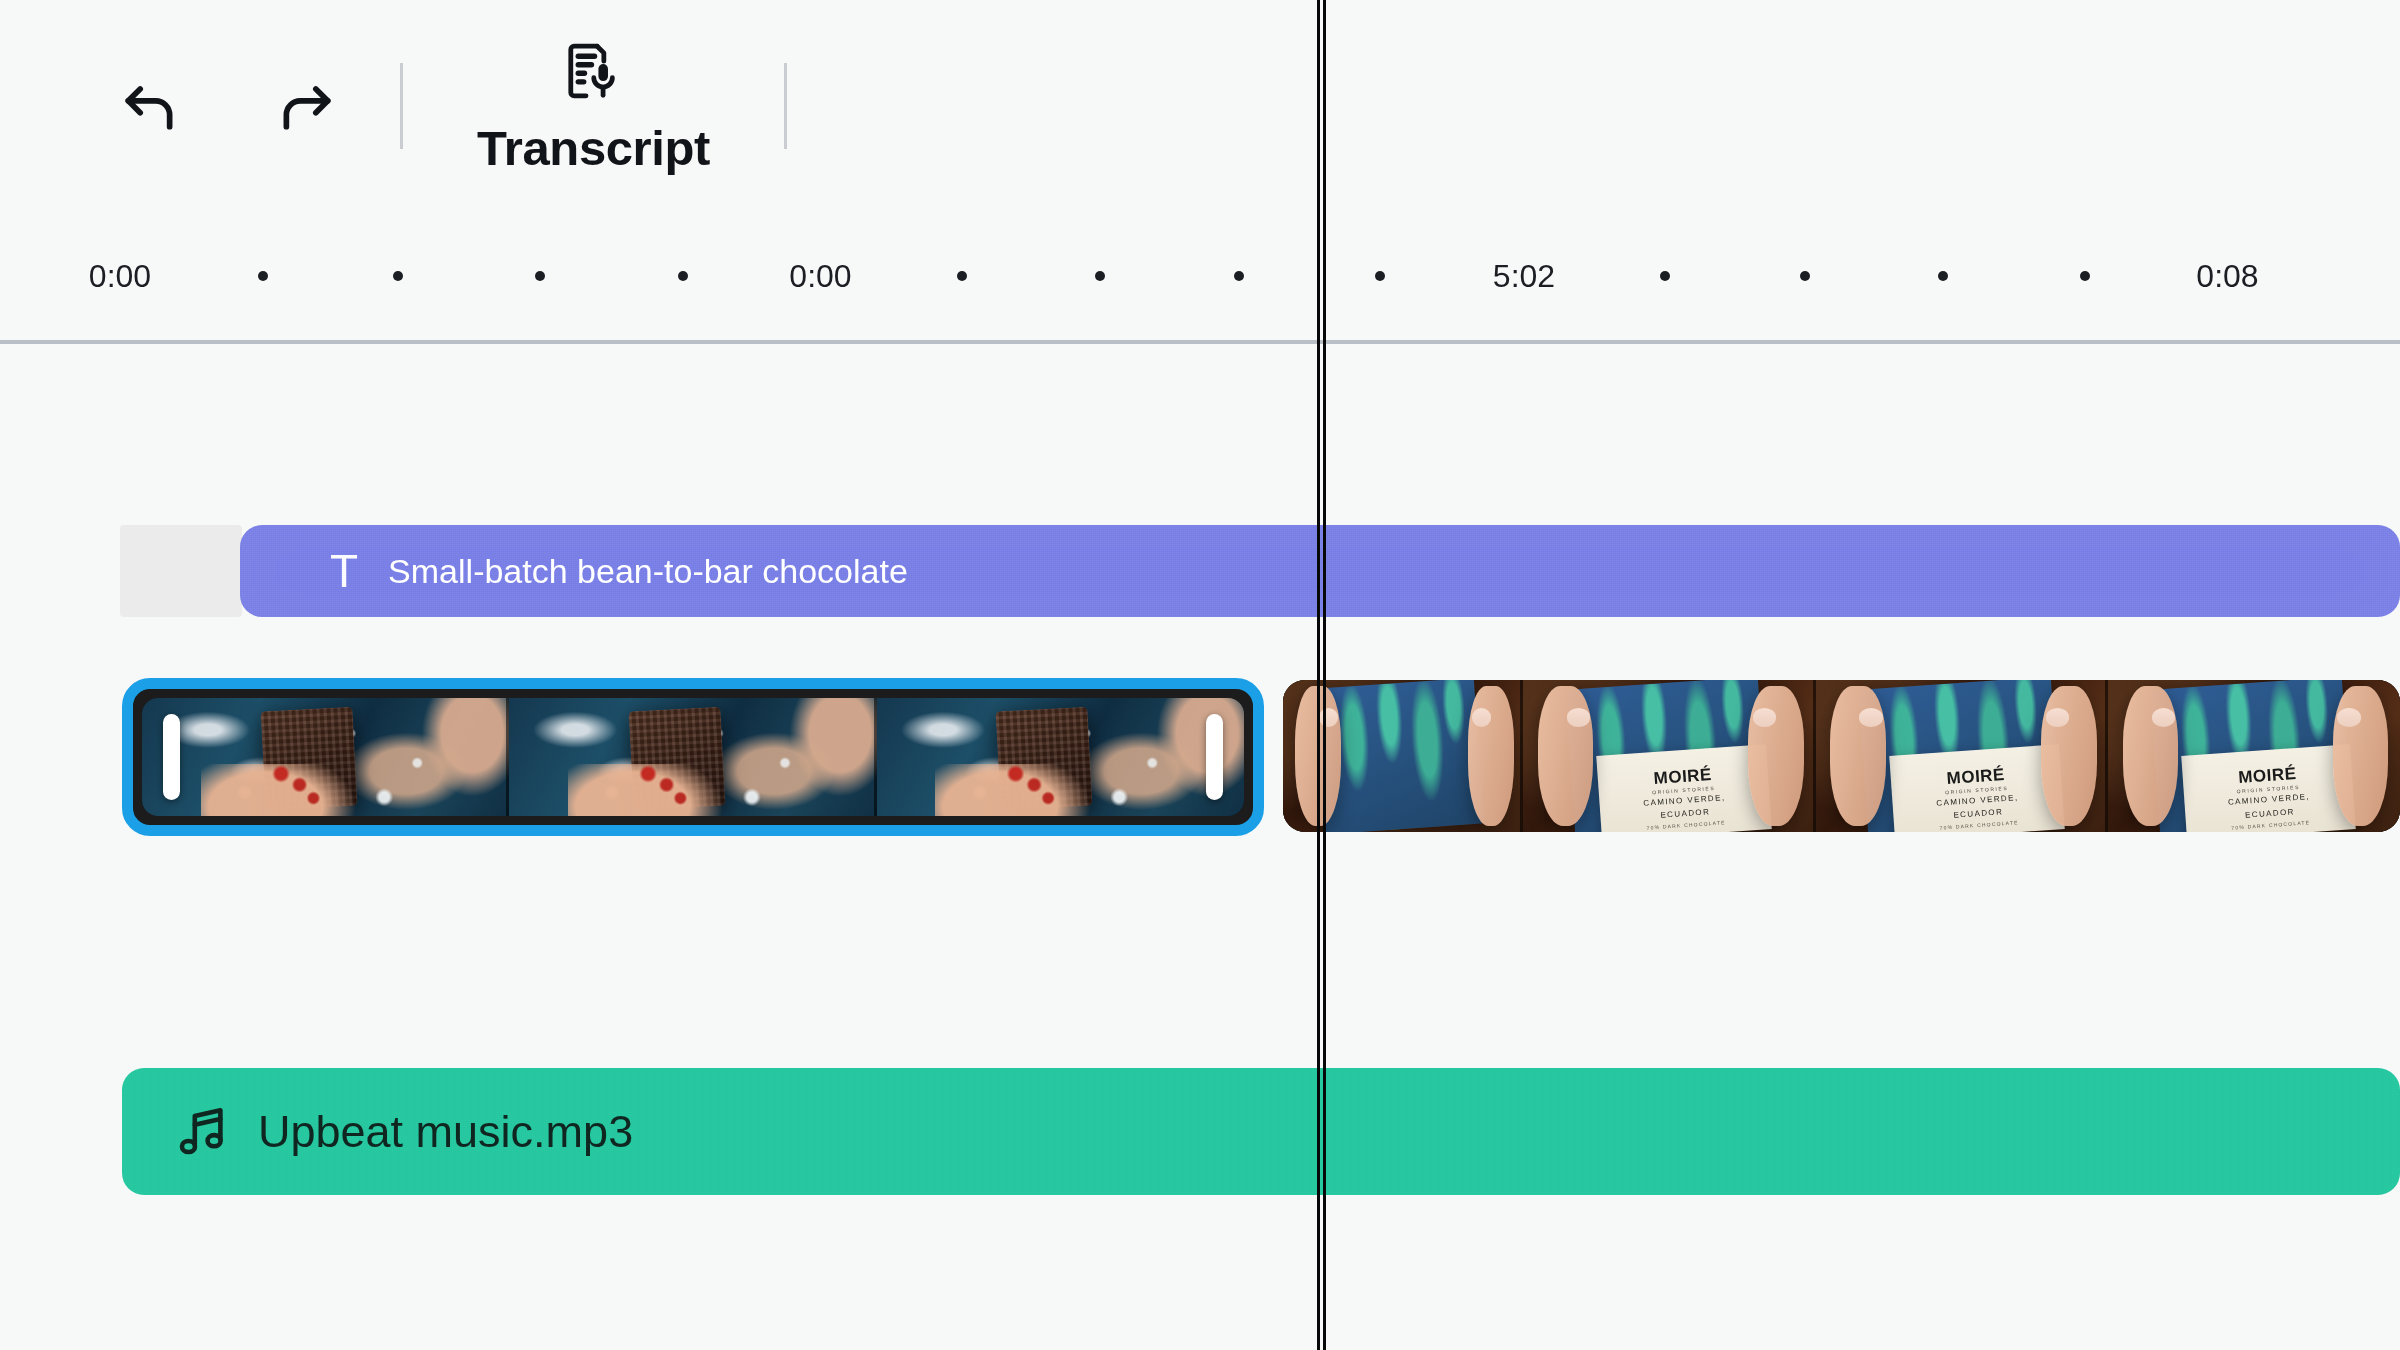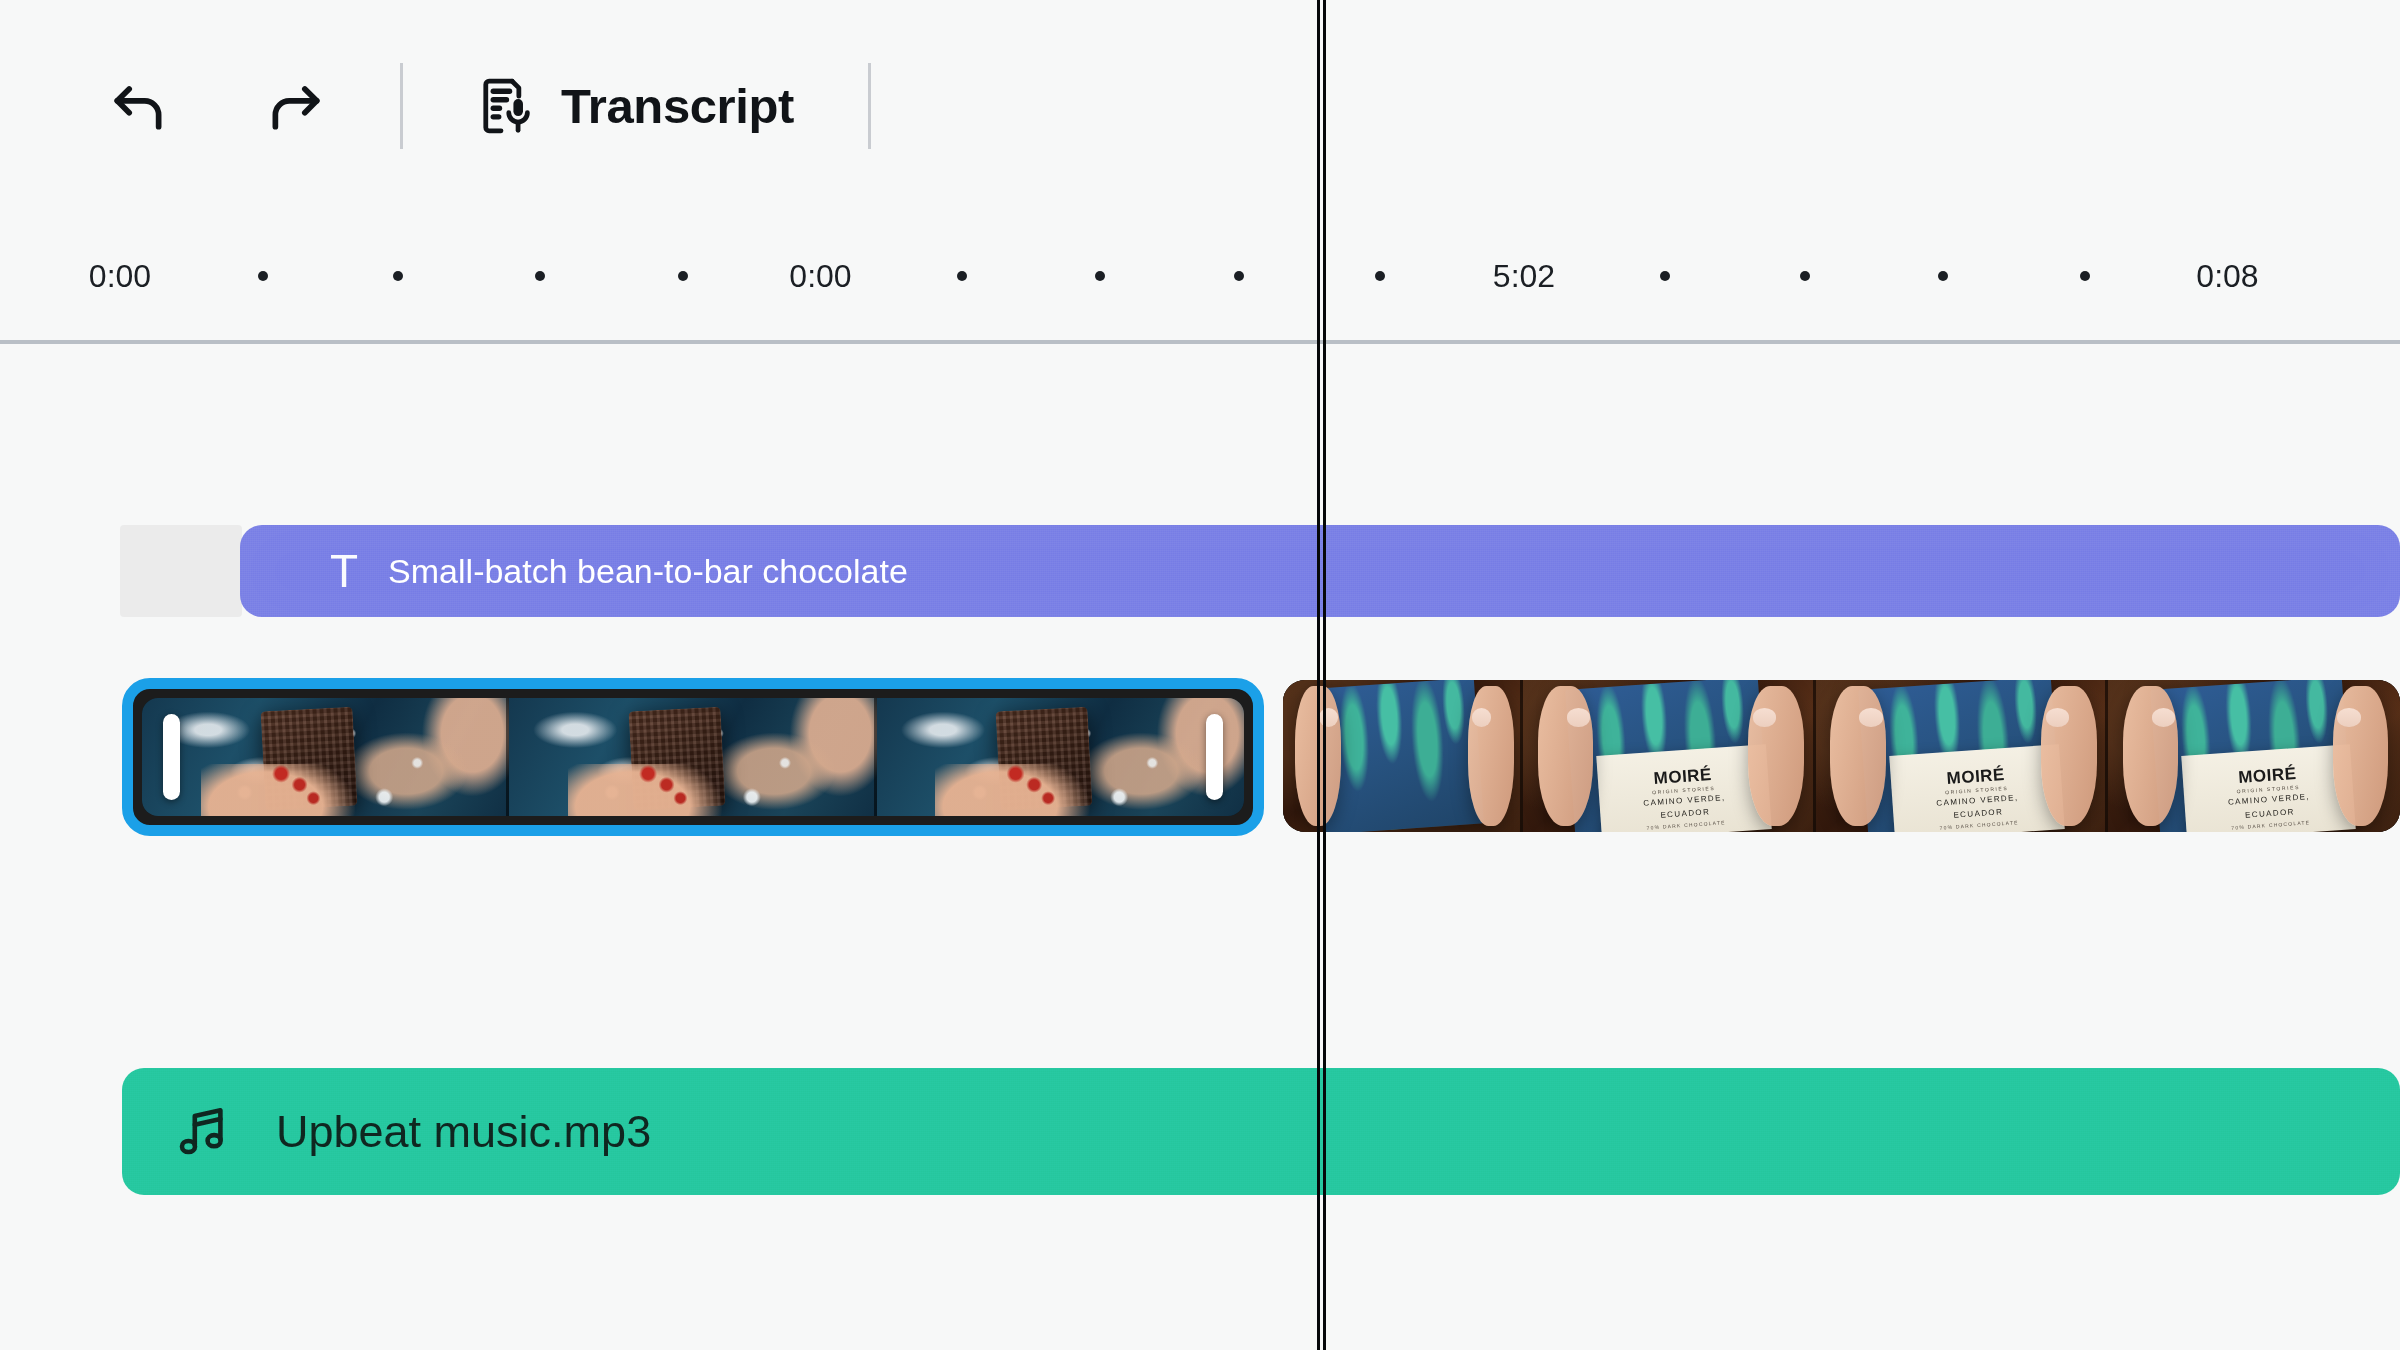--- a/index.html
+++ b/index.html
@@ -30,26 +30,27 @@
     height: 212px;
     display: flex;
     align-items: center;
     padding-left: 108px;
     background: #f7f8f8;
   }
 
   .tool-btn {
     display: flex;
     align-items: center;
-    justify-content: space-between;
+    justify-content: center;
     background: none;
     border: none;
     cursor: pointer;
     color: #111418;
     padding: 0;
+    flex-direction: column;
   }
 
   .icon-only { width: 84px; height: 84px; }
   .icon-only svg { width: 62px; height: 62px; display: block; }
 
   .tool-gap { width: 72px; }
 
   .divider {
     width: 3px;
     height: 86px;
@@ -534,21 +535,21 @@
             </div>
             <div class="handL"></div>
             <div class="handR"></div>
           </div>
 
         </div>
       </div>
     </div>
 
     <div>
-      <div class="clip audio-clip" id="audio-clip" style="left: 122px; top: 724px; width: 2278px; height: 127px; background: rgb(38, 200, 160); gap: 18px;">
+      <div class="clip audio-clip" id="audio-clip" style="left: 122px; top: 724px; width: 2278px; height: 127px; background: rgb(38, 200, 160);">
         <span>
           <svg viewBox="0 0 24 24" fill="none" stroke="#0f2620" stroke-width="1.9" stroke-linecap="round" stroke-linejoin="round">
             <path d="M8.6 17.4 V5.4 L19.2 3.0 V15.0"></path>
             <line x1="8.6" y1="9.0" x2="19.2" y2="6.6"></line>
             <ellipse cx="6.0" cy="18.0" rx="2.7" ry="2.3"></ellipse>
             <ellipse cx="16.6" cy="15.6" rx="2.7" ry="2.3"></ellipse>
           </svg>
         </span>
         <span class="alabel">Upbeat music.mp3</span>
         <span class="noise"></span>

